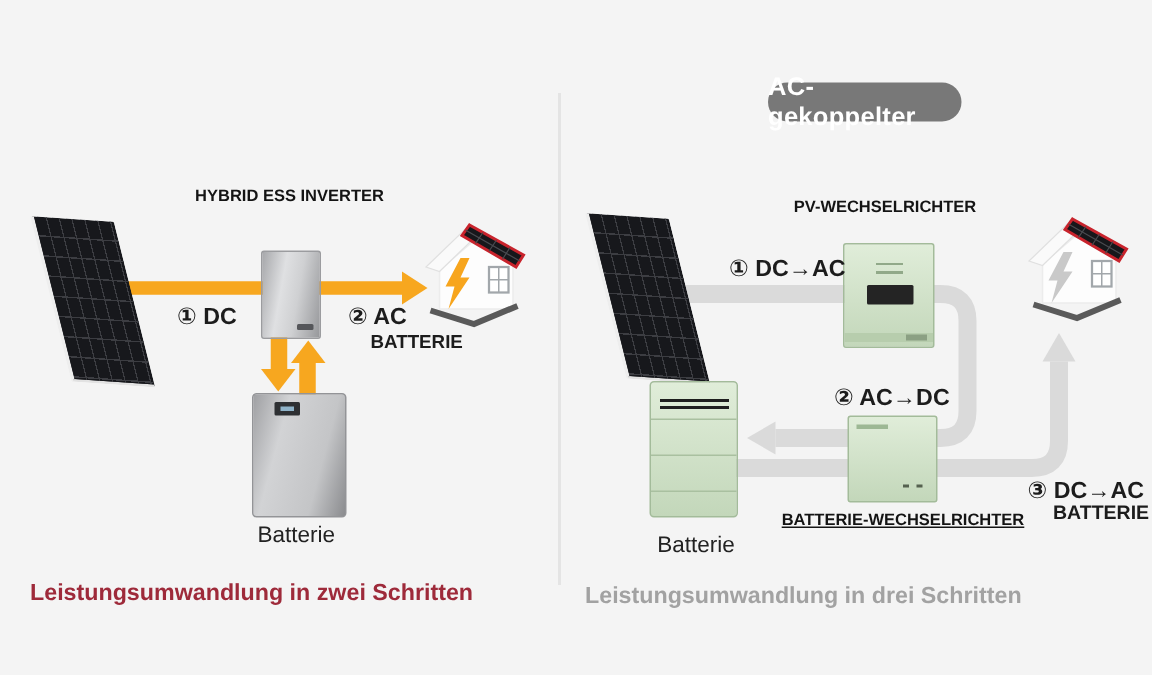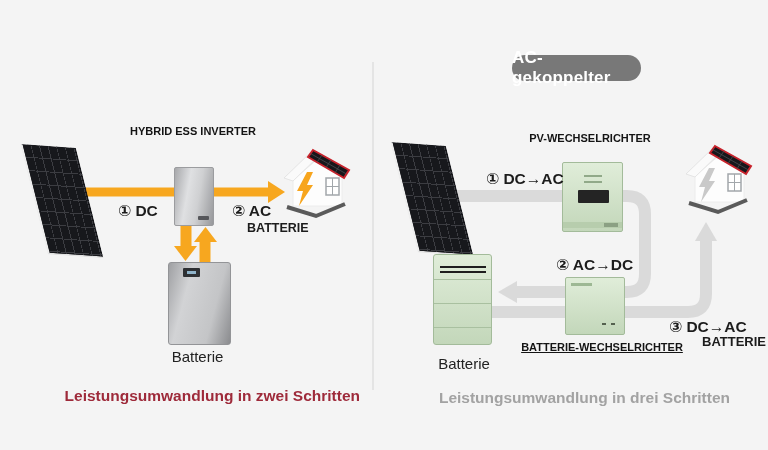--- a/index.html
+++ b/index.html
@@ -16,21 +16,21 @@
          border-radius:17px;color:#fff;font-weight:bold;font-size:17px;letter-spacing:.2px;}
   .badge-dc{left:128px;top:54px;width:134px;height:34px;background:#a60a3e;}
   .badge-ac{left:512px;top:55px;width:129px;height:26px;background:#787878;}
 
   
   .lbl{position:absolute;white-space:nowrap;}
   .eq-label{font-size:11px;font-weight:700;color:#141414;text-align:center;}
   .step{font-size:15.5px;font-weight:700;color:#1c1c1c;}
   .batterie-upper{font-size:12.5px;font-weight:700;color:#1c1c1c;}
   .batterie-lower{font-size:15px;font-weight:400;color:#222;text-align:center;}
-  .caption{font-size:15.5px;font-weight:600;text-align:right;}
+  .caption{font-size:15.5px;font-weight:600;text-align:left;}
 
   
   .solar-wrap{position:absolute;width:110px;height:130px;}
   .solar{position:absolute;left:0;top:0;width:62px;height:113px;transform-origin:0 0;
          transform:matrix(0.86,0.06,0.24,0.96,14,6);
          background-color:#17181c;
          background-image:repeating-linear-gradient(to right,transparent 0 9px,#3c3d42 9px 10px),
                           repeating-linear-gradient(to bottom,transparent 0 13px,#3c3d42 13px 14px);
          border-left:3px solid #eeeeee;border-bottom:2px solid #e2e2e2;border-radius:1px;}
 
@@ -148,19 +148,19 @@
   <div class="lbl eq-label" style="left:103px;top:125px;width:180px;">HYBRID ESS INVERTER</div>
   <div class="lbl step" style="left:118px;top:202px;">① DC</div>
   <div class="lbl step" style="left:232px;top:202px;">② AC</div>
   <div class="lbl batterie-upper" style="left:247px;top:221px;">BATTERIE</div>
   <div class="lbl batterie-lower" style="left:150px;top:348px;width:95px;">Batterie</div>
   <div class="lbl caption" style="left:20px;top:387px;width:340px;color:#9e2a3a;">Leistungsumwandlung in zwei Schritten</div>
 
   <div class="lbl eq-label" style="left:500px;top:132px;width:180px;font-size:11px;">PV-WECHSELRICHTER</div>
   <div class="lbl step" style="left:486px;top:170px;">① DC→AC</div>
   <div class="lbl step" style="left:556px;top:256px;">② AC→DC</div>
-  <div class="lbl step" style="left:669px;top:318px;">③ DC→AC</div>
+  <div class="lbl step" style="left:685px;top:318px;">③ DC→AC</div>
   <div class="lbl batterie-upper" style="left:702px;top:334px;font-size:13px;">BATTERIE</div>
   <div class="lbl eq-label" style="left:517px;top:341px;width:170px;font-size:11px;text-decoration:underline;">BATTERIE-WECHSELRICHTER</div>
   <div class="lbl batterie-lower" style="left:420px;top:355px;width:88px;">Batterie</div>
   <div class="lbl caption" style="left:390px;top:389px;width:340px;color:#a2a2a2;">Leistungsumwandlung in drei Schritten</div>
 
 </div>
 
 </body></html>

